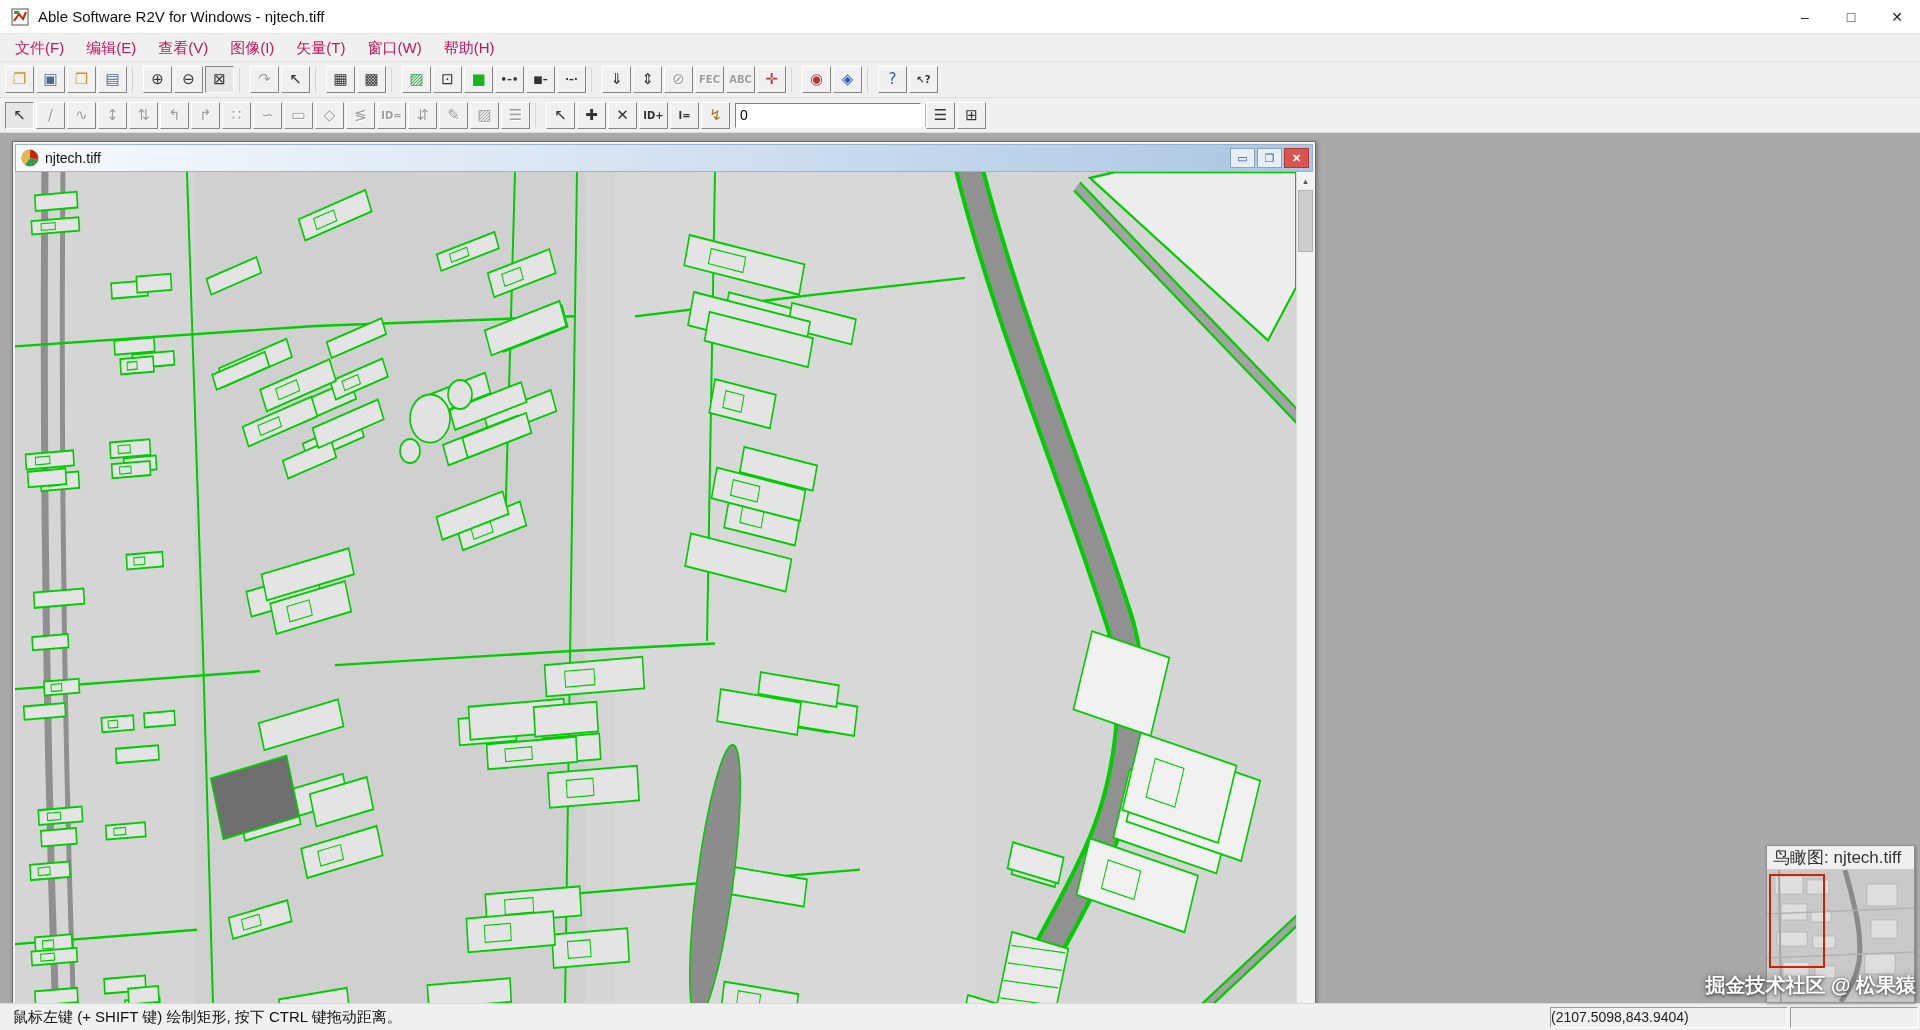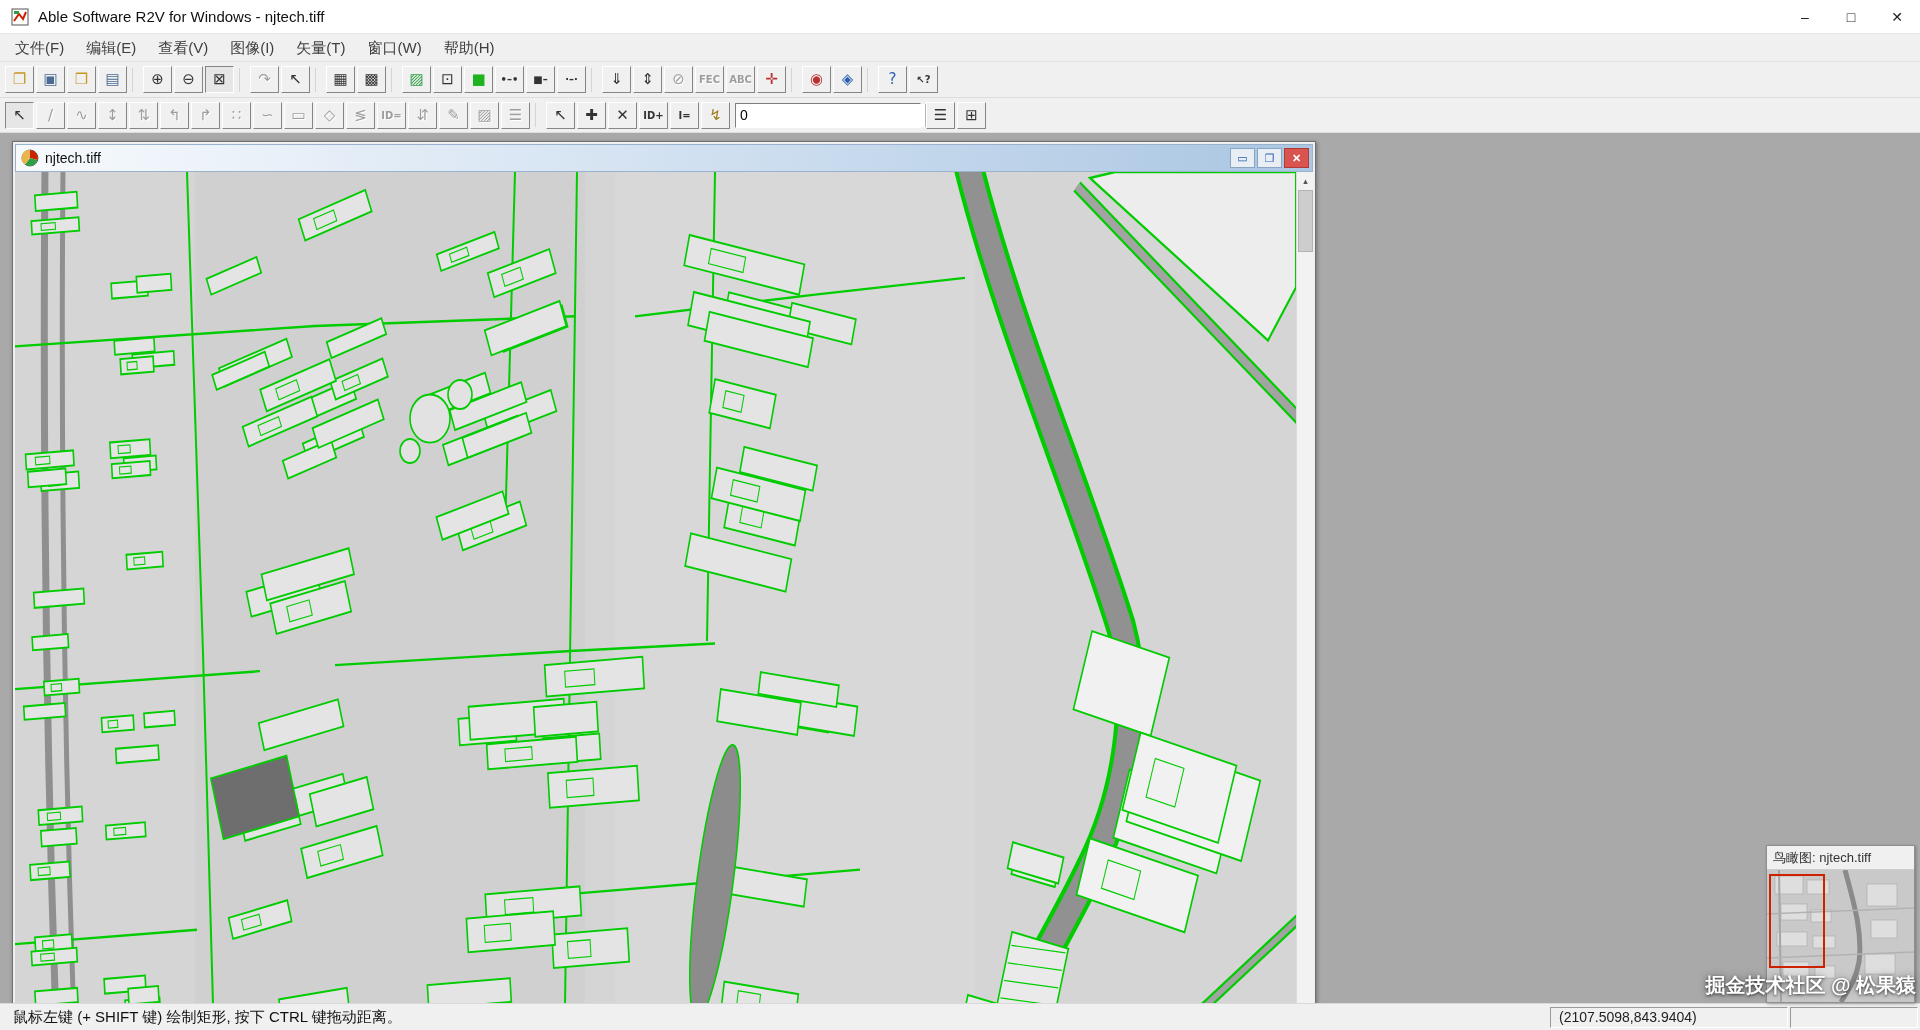--- a/index.html
+++ b/index.html
@@ -10,21 +10,21 @@
   
   .titlebar { height:34px; background:#ffffff; display:flex; align-items:center; border-bottom:1px solid #e5e5e5; }
   .titlebar .appicon { width:20px; height:20px; margin:0 8px 0 10px; flex:0 0 auto; }
   .titlebar .title { font-size:15px; color:#111; }
   .titlebar .spacer { flex:1; }
   .winbtn { width:46px; height:34px; display:flex; align-items:center; justify-content:center;
             font-size:14px; color:#222; background:transparent; border:none; cursor:default; }
 
   
   .menubar { height:28px; background:#f0f0f0; display:flex; align-items:center; padding-left:4px; border-bottom:1px solid #e3e3e3; }
-  .menu-item { padding:0 11px; font-size:15px; color:#404040; line-height:27px; }
+  .menu-item { padding:0 11px; font-size:15px; color:#be185d; line-height:27px; }
 
   
   .toolbar { background:#f0f0f0; display:flex; align-items:center; padding:3px 2px 3px 4px; border-bottom:1px solid #dcdcdc; }
   .toolbar-1 { height:36px; }
   .toolbar-2 { height:35px; }
   .tbtn { width:29px; height:27px; margin:0 1px; background:#f0f0f0; font-family:"DejaVu Sans",sans-serif;
           border:1px solid; border-color:#ffffff #858585 #858585 #ffffff;
           font-size:15px; line-height:23px; color:#333; text-align:center; padding:0; }
   .tbtn.txt { font-size:10px; font-weight:bold; letter-spacing:0; }
   .tbtn.disabled { color:#9d9d9d !important; text-shadow:1px 1px 0 #fff; }
@@ -63,27 +63,27 @@
   .scorner { position:absolute; right:0; bottom:0; width:17px; height:17px; background:#ececec;
              background-image:repeating-linear-gradient(135deg,#ececec 0 3px,#bdbdbd 3px 4px); }
   .vscroll .sarrow.up { position:absolute; top:0; left:0; }
   .vscroll .sarrow.down { position:absolute; bottom:0; left:0; }
 
   
   .statusbar { position:absolute; left:0; right:0; bottom:0; height:27px; background:#f0f0f0;
                border-top:1px solid #d9d9d9; display:flex; align-items:center; font-size:15px; color:#111; }
   .status-msg { flex:1; padding-left:13px; white-space:nowrap; overflow:hidden; }
   .status-coord { width:238px; height:21px; margin-right:2px; border:1px solid; border-color:#9a9a9a #fff #fff #9a9a9a;
-                  display:flex; align-items:center; padding-left:8px; font-size:14px; color:#222; background:#f0f0f0; }
+                  display:flex; align-items:center; font-size:14px; color:#222; background:#f0f0f0; }
   .status-pad { width:128px; height:21px; margin-right:2px; border:1px solid; border-color:#9a9a9a #fff #fff #9a9a9a; }
 
   
   .overview { position:absolute; right:5px; top:845px; width:149px; height:158px; background:#f5f5f5;
               border:1px solid #8f8f8f; box-shadow:1px 1px 3px rgba(0,0,0,.3); z-index:40; }
-  .overview-title { height:24px; background:#f0f0f0; border-bottom:1px solid #cfcfcf; font-size:13px; color:#333;
+  .overview-title { height:24px; background:#f0f0f0; border-bottom:1px solid #cfcfcf; font-size:17px; color:#333;
                     display:flex; align-items:center; padding-left:6px; white-space:nowrap; overflow:hidden; }
   .overview-map { width:147px; height:132px; display:block; cursor:pointer; }
 
   
   .watermark { position:absolute; right:4px; top:972px; z-index:60; font-size:20px; font-weight:bold; color:#ffffff;
                text-shadow:0 1px 3px rgba(0,0,0,.65), 0 0 8px rgba(0,0,0,.35); pointer-events:none; white-space:nowrap; }
 </style>
 </head>
 <body>
 

